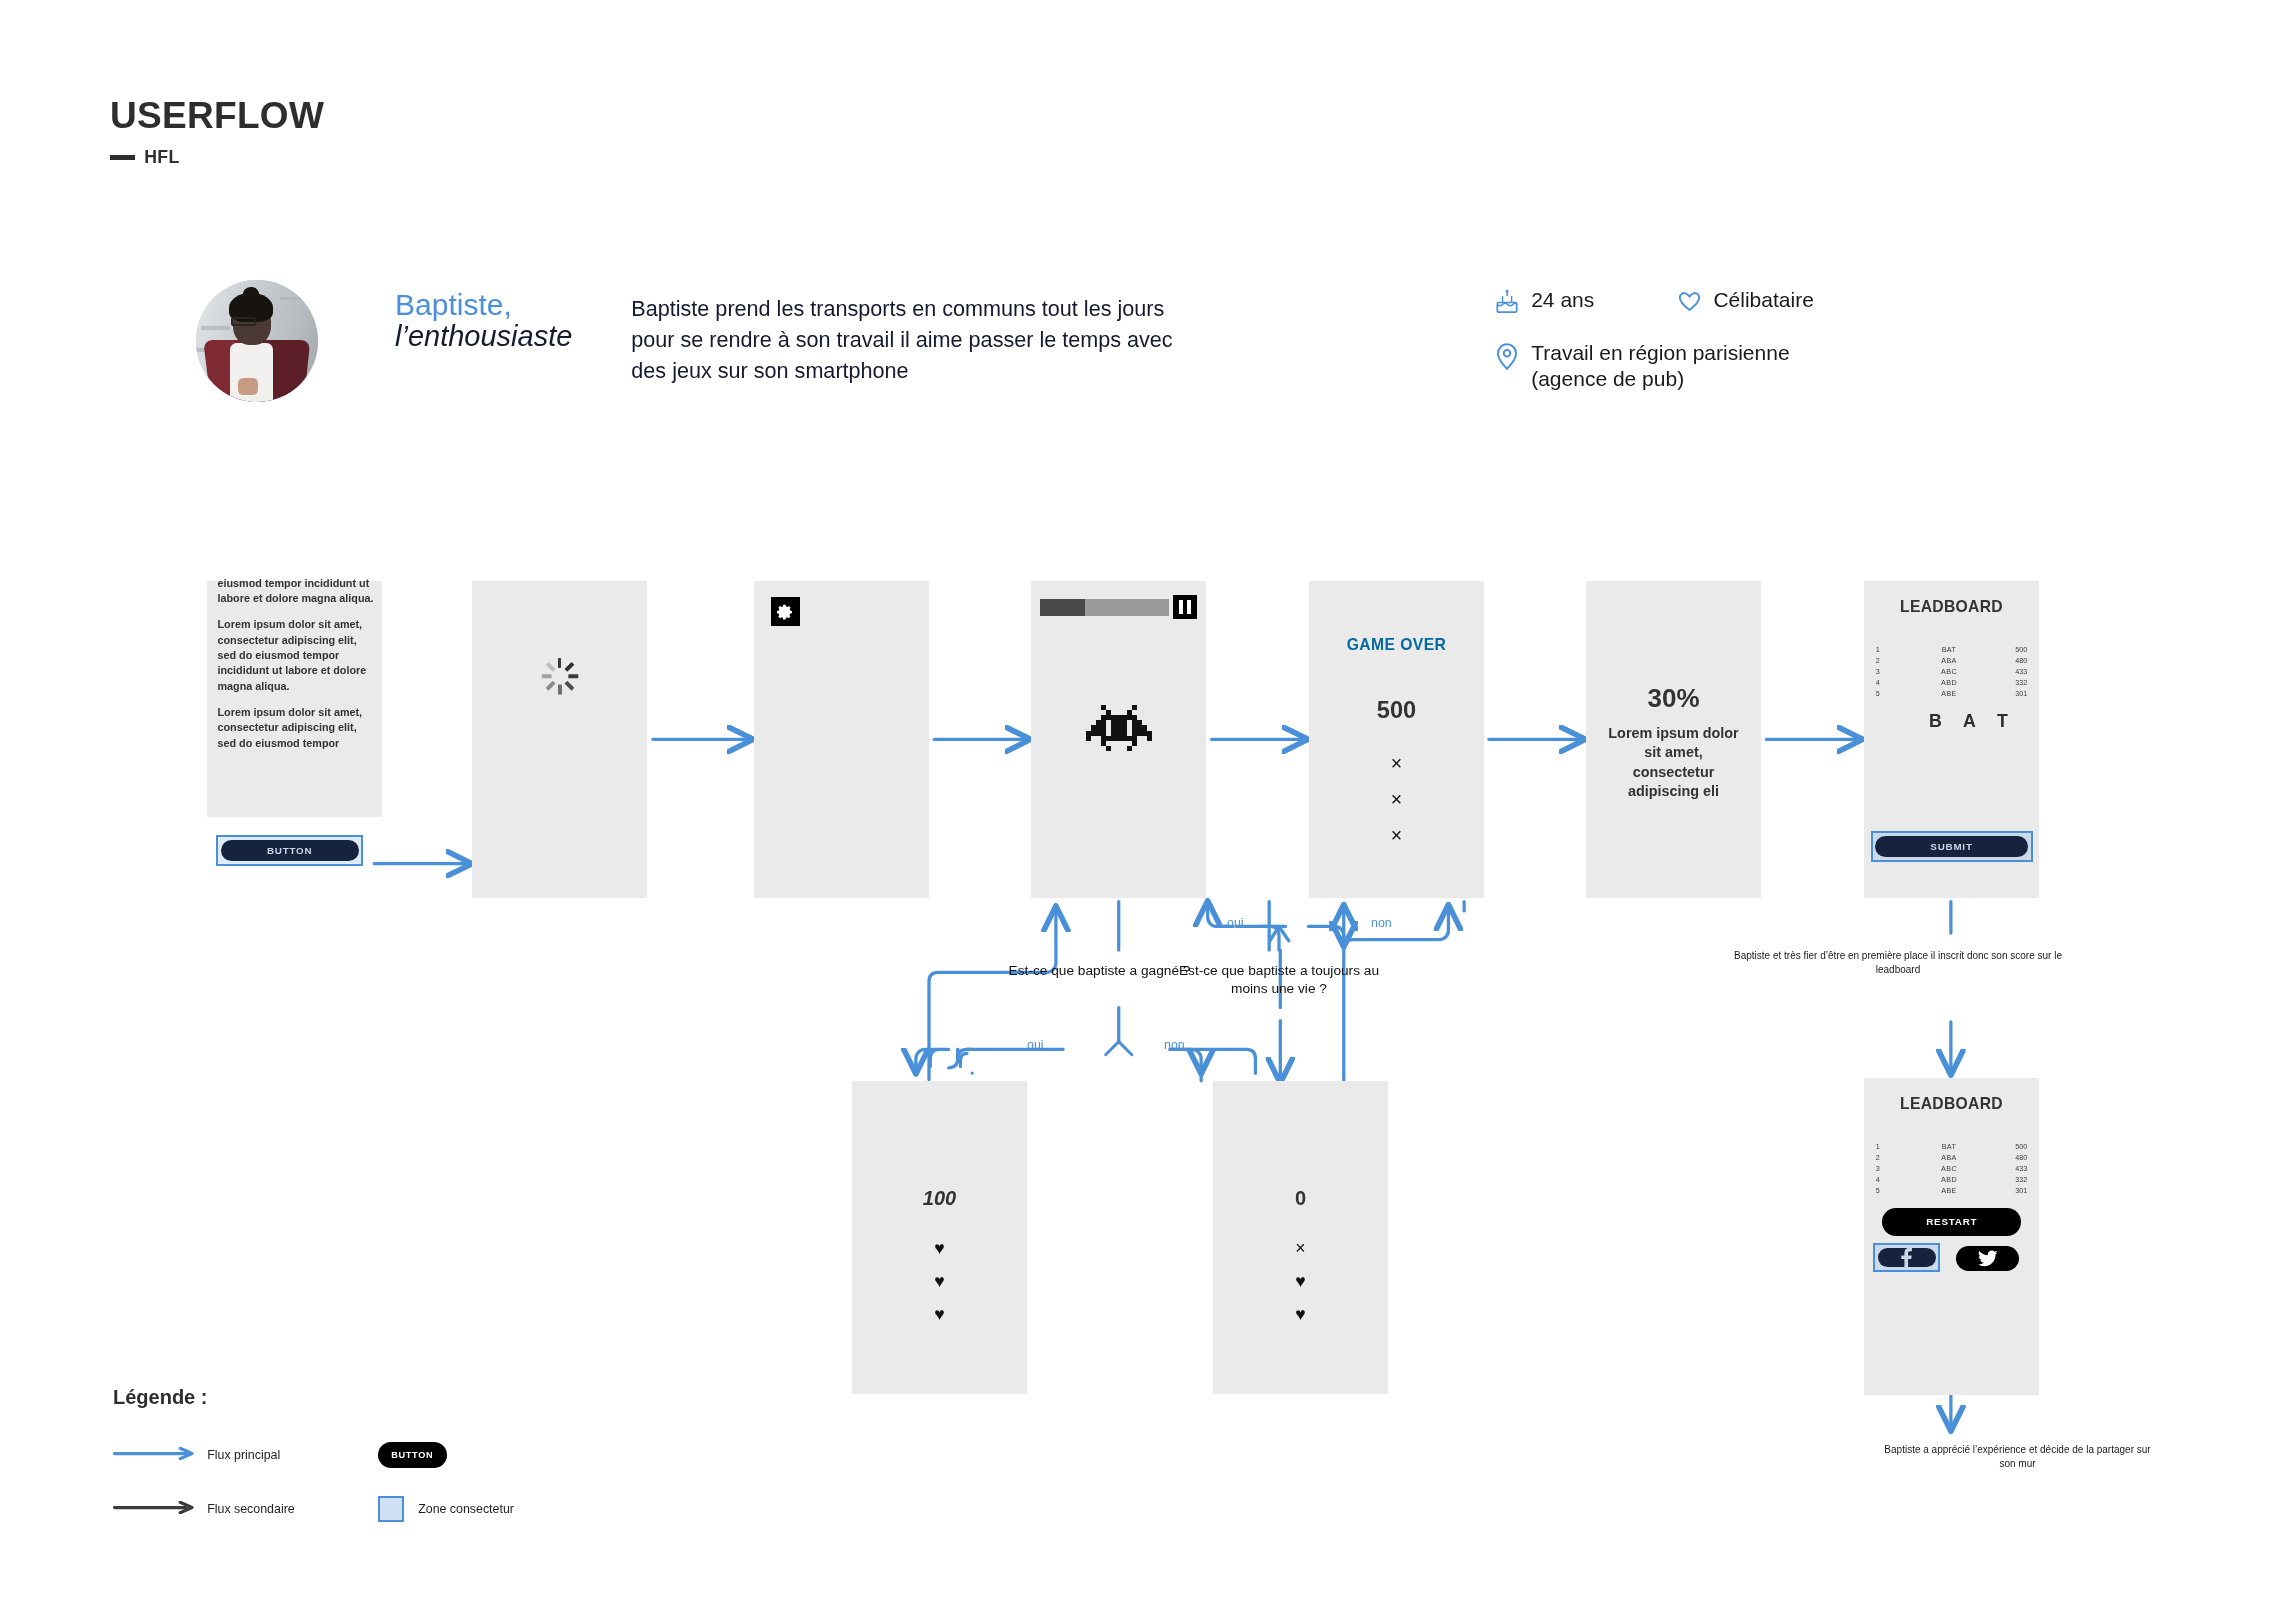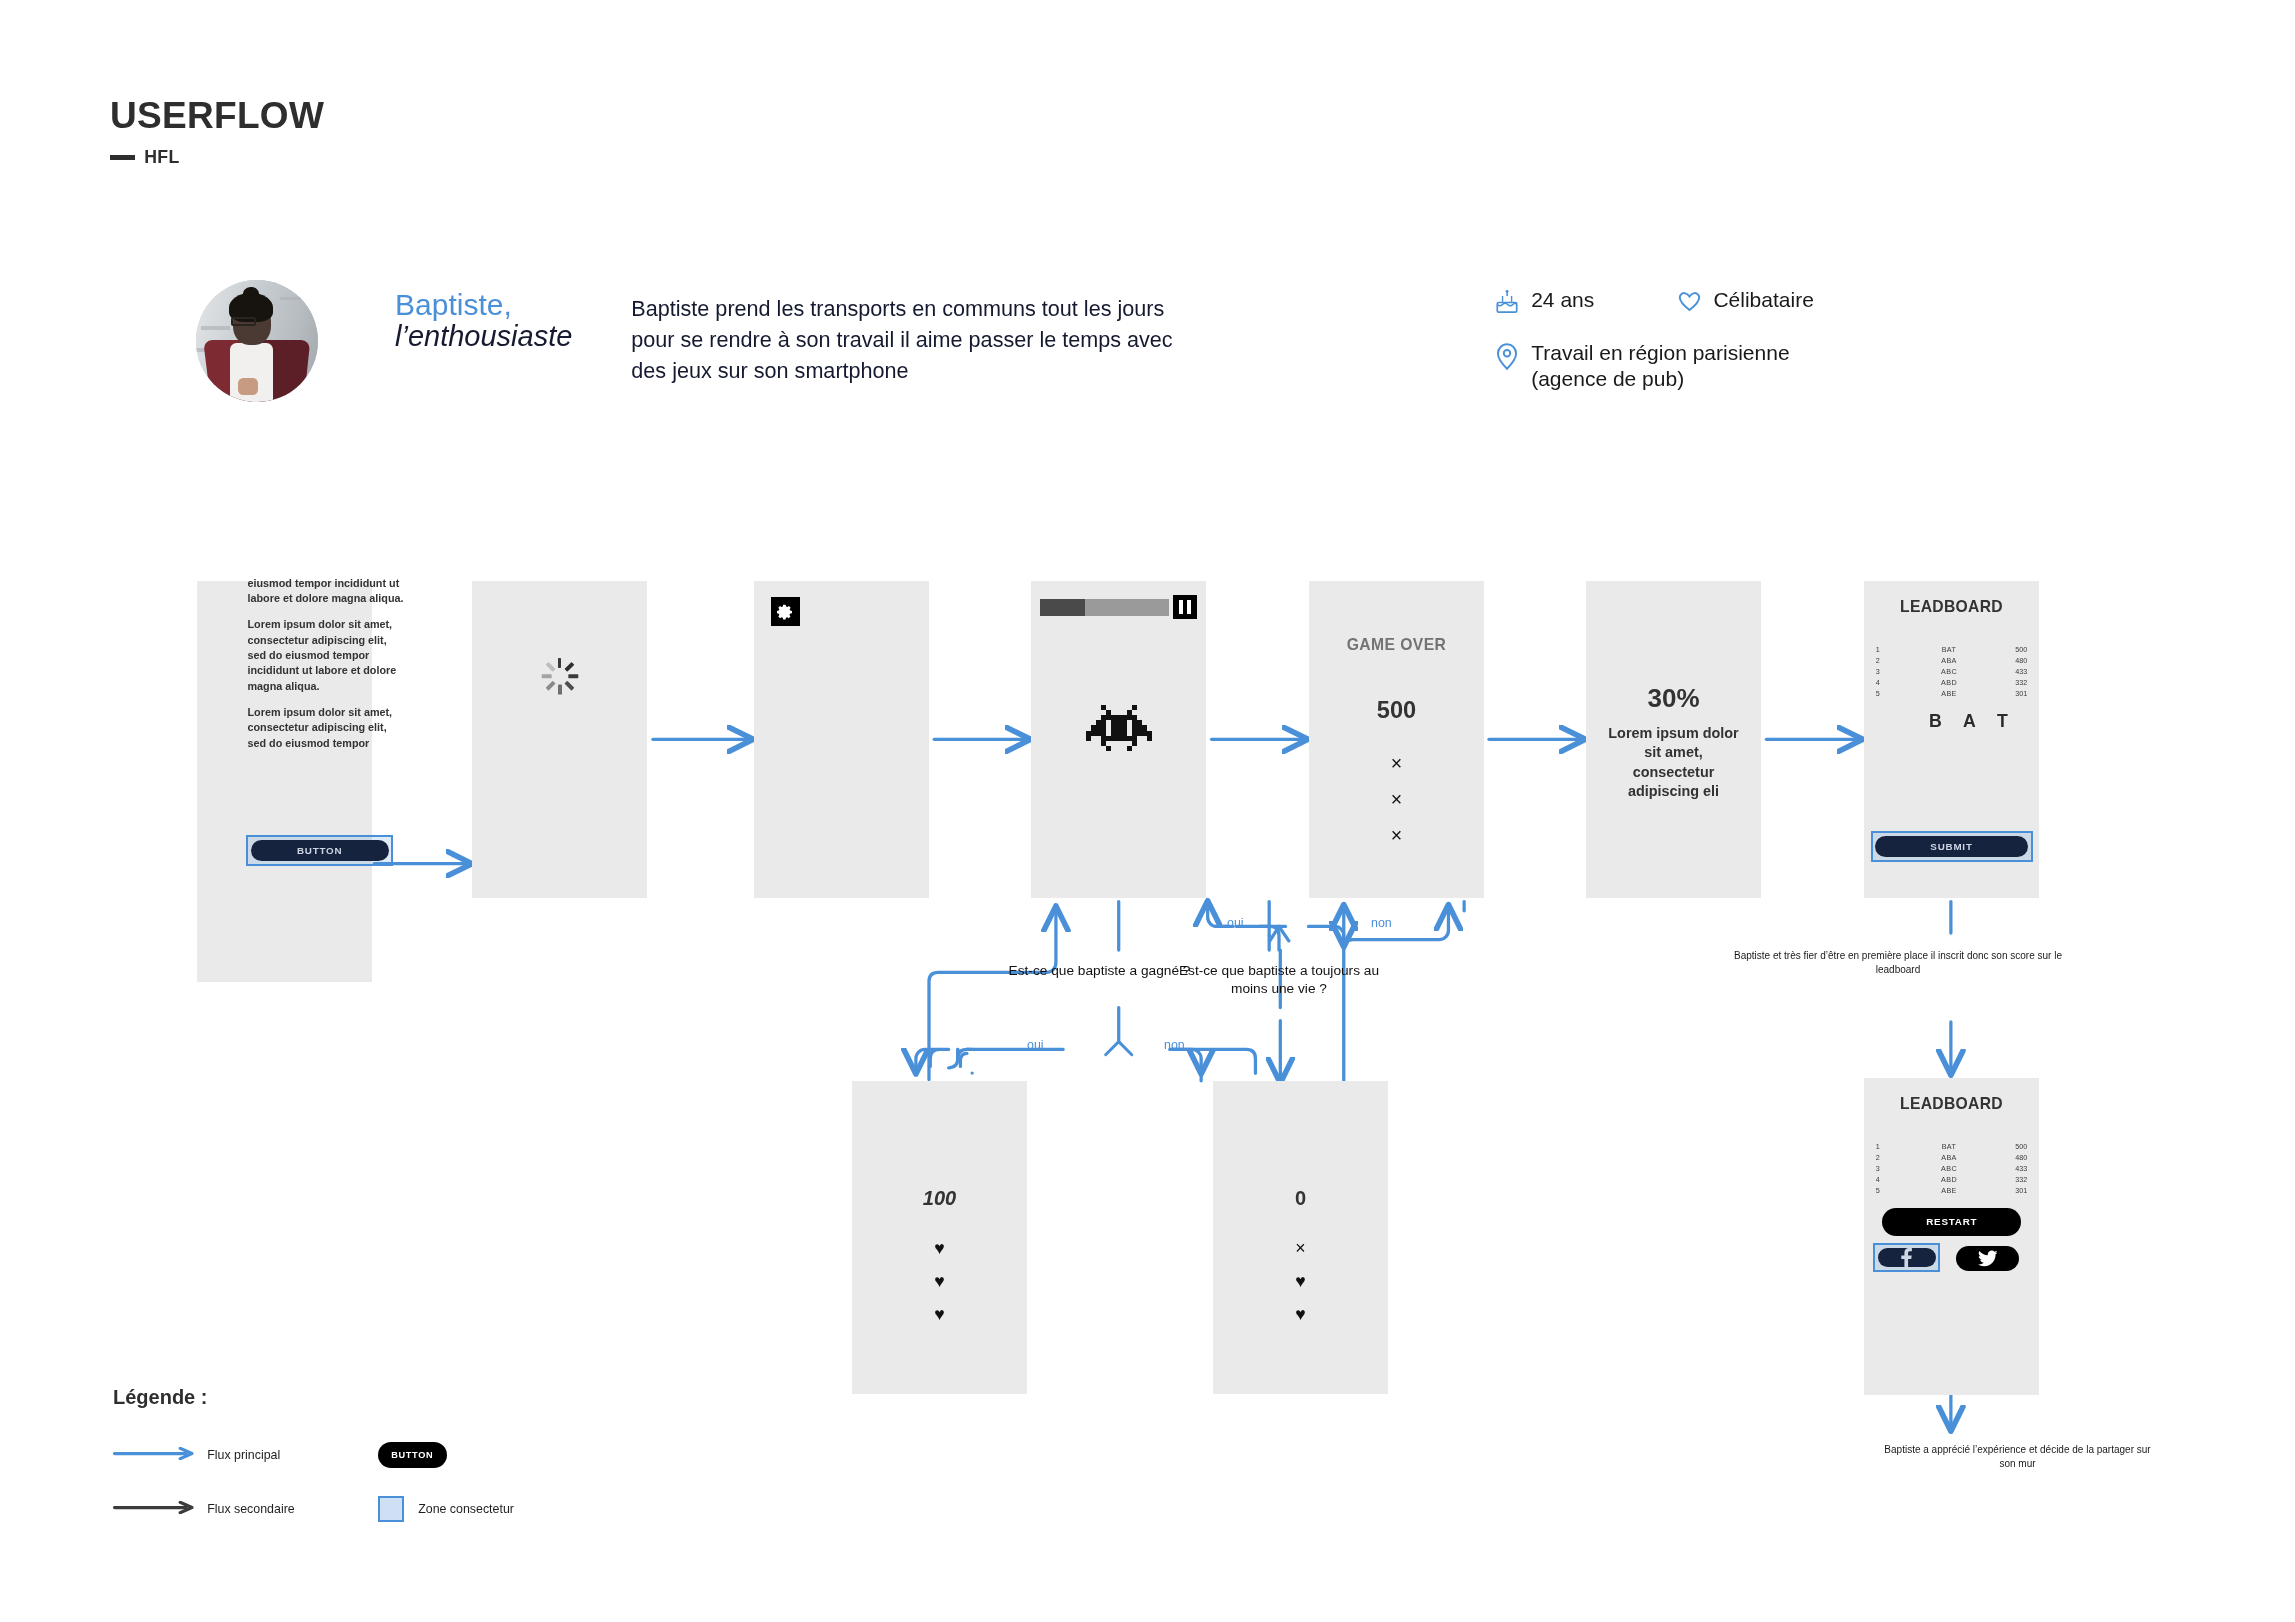--- a/index.html
+++ b/index.html
@@ -95,21 +95,21 @@
 
   
   #flow { left: 0; top: 0; width: 2295px; height: 1622px; pointer-events: none; }
 
   .screen {
     position: absolute; background: #eaeaea;
   }
   .screen-inner { position: relative; width:100%; height:100%; }
 
   
-  #screen-lorem { left: 197px; top: 581px; width: 175px; height: 401px; padding-left: 40px; }
+  #screen-lorem { left: 207px; top: 581px; width: 175px; height: 236px; }
   #lorem-text {
     position:absolute; left:10.5px; top:-5.2px; width: 156px;
     font-size: 10.8px; font-weight: 700; color: #333; line-height: 1.42;
   }
   #lorem-text p { margin-bottom: 11px; }
   .btn-zone {
     position:absolute; border: 2px solid #4a90d9; background: rgba(74,144,217,0.18);
     padding: 2.6px;
   }
   .pill-btn {
@@ -148,21 +148,21 @@
     display:flex; align-items:center; justify-content:center; gap:3.3px;
   }
   #pause-btn span { width: 4.6px; height: 14.4px; background:#fff; display:block; }
   #invader { position:absolute; left: 54px; top: 124px; }
 
   
   #screen-gameover { left: 1309px; top: 581px; width: 175px; height: 317px; }
   .centered-col {
     position:absolute; left:0; right:0; display:flex; flex-direction:column; align-items:center;
   }
-  #gameover-title { top: 55px; font-size: 15.7px; font-weight: 700; color:#737373; letter-spacing:0.4px; }
+  #gameover-title { top: 55px; font-size: 15.7px; font-weight: 700; color:#0369a1; letter-spacing:0.4px; }
   #gameover-score { top: 116px; font-size: 23.6px; font-weight: 700; color:#333; }
   #gameover-lives { top: 171px; display:flex; gap: 13px; font-size: 19.6px; color:#111; }
 
   
   #screen-percent { left: 1586px; top: 581px; width: 175px; height: 317px; }
   #percent-value { top: 102px; font-size: 26px; font-weight:700; color:#333; }
   #percent-text {
     top: 143px; font-size: 14.4px; font-weight:700; color:#333;
     text-align:center; line-height:1.35; width: 100%; padding: 0 22px;
   }

